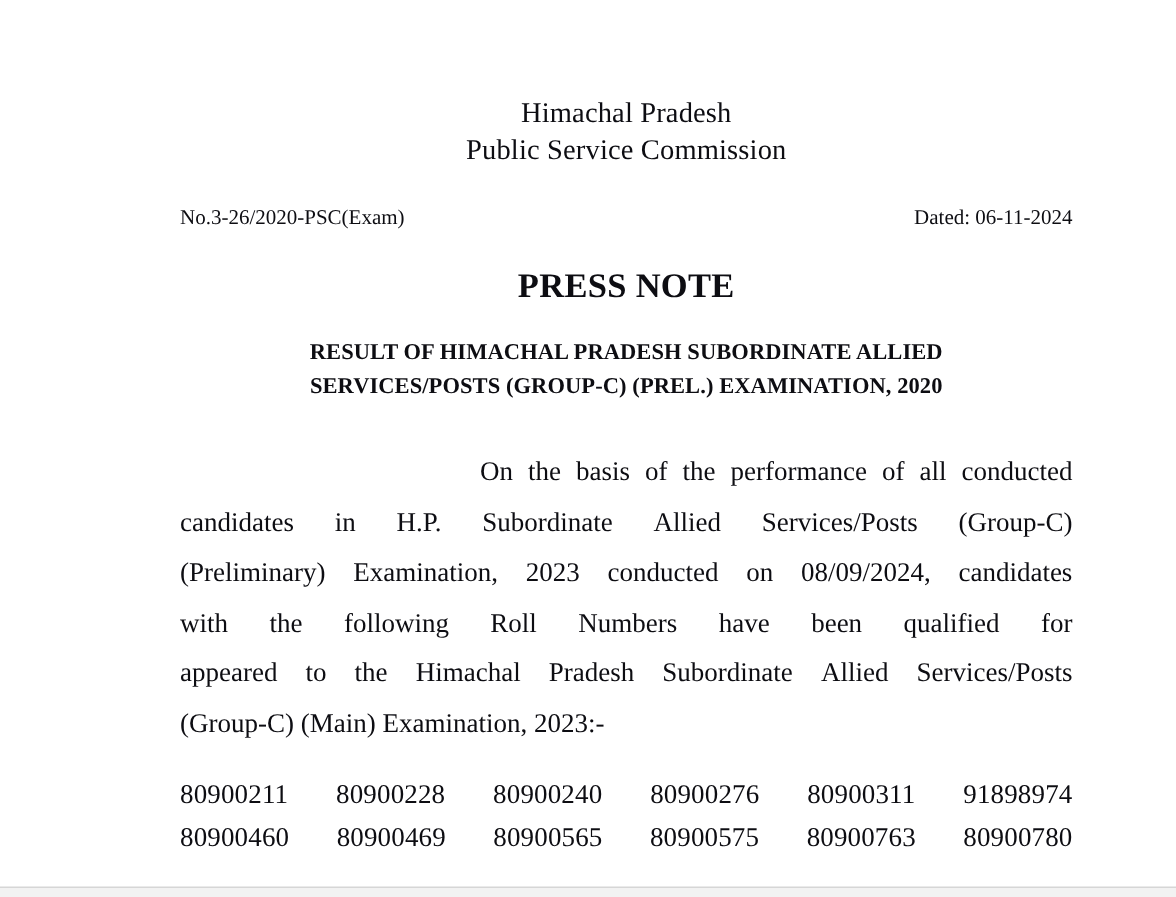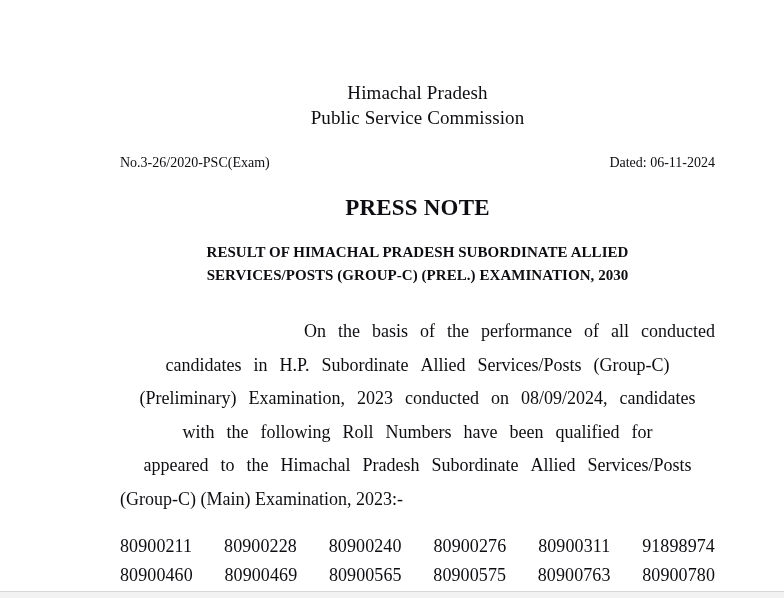--- a/index.html
+++ b/index.html
@@ -30,21 +30,21 @@
     position: absolute;
     left: 120px;
     top: 0;
     width: 595px;
   }
 
   .letterhead {
     text-align: center;
     font-size: 19px;
     line-height: 25px;
-    padding-top: 80px;
+    padding-top: 63px;
     letter-spacing: 0.1px;
   }
   .letterhead .lh-line {
     display: block;
     white-space: nowrap;
   }
 
   .ref-row {
     display: flex;
     justify-content: space-between;
@@ -84,23 +84,22 @@
     text-align: justify;
     text-justify: inter-word;
   }
   .para .pline {
     display: block;
     white-space: nowrap;
   }
   
   .para .pline.just {
     display: flex;
-    justify-content: center;
-    white-space: nowrap;
-    gap: 12px;
+    justify-content: space-between;
+    white-space: nowrap;
   }
   .para .pline.just .w {
     white-space: pre;
   }
   .para .pline.first .indent {
     display: inline-block;
     width: 190px;
   }
 
   .rolls {
@@ -150,21 +149,21 @@
 
     <div class="ref-row">
       <span>No.3-26/2020-PSC(Exam)</span>
       <span>Dated: 06-11-2024</span>
     </div>
 
     <div class="press-note">PRESS NOTE</div>
 
     <div class="result-title">
       <span class="rt-line">RESULT OF HIMACHAL PRADESH SUBORDINATE ALLIED</span>
-      <span class="rt-line">SERVICES/POSTS (GROUP-C) (PREL.) EXAMINATION, 2030</span>
+      <span class="rt-line">SERVICES/POSTS (GROUP-C) (PREL.) EXAMINATION, 2020</span>
     </div>
 
     <div class="para">
       <span class="pline just first">
           <span class="indent"></span>
           <span class="w">On</span>
           <span class="w">the</span>
           <span class="w">basis</span>
           <span class="w">of</span>
           <span class="w">the</span>

